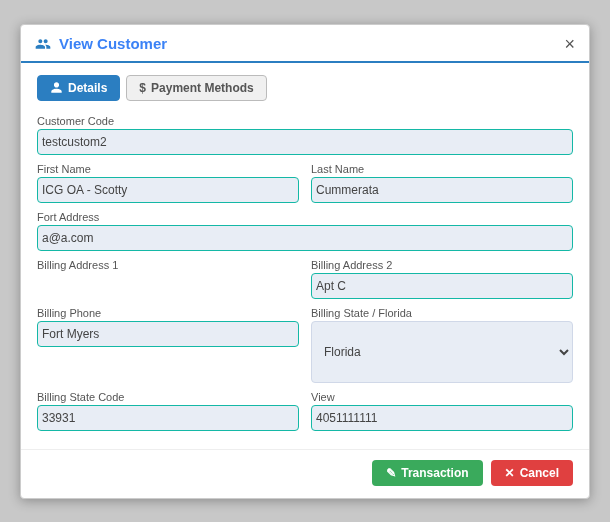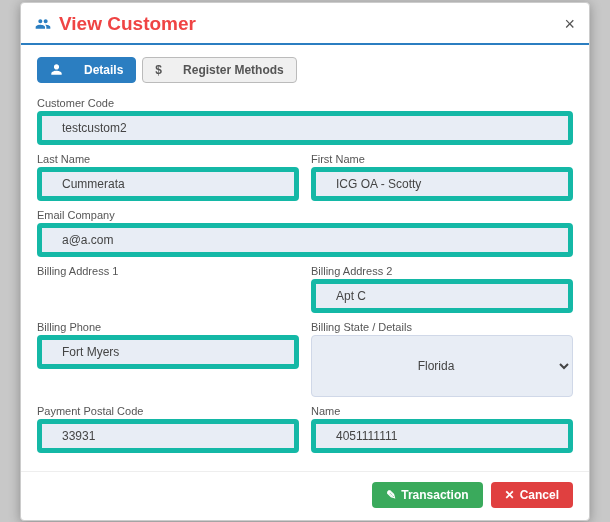--- a/index.html
+++ b/index.html
@@ -27,44 +27,44 @@
       justify-content: space-between;
       padding: 10px 14px 8px 14px;
       border-bottom: 2px solid #2b7ec1;
     }
     .modal-title-area {
       display: flex;
       align-items: center;
       gap: 8px;
     }
     .modal-title {
-      font-size: 19px;
+      font-size: 15px;
       font-weight: bold;
-      color: #ef4444;
+      color: #3b82f6;
     }
     .close-btn {
       cursor: pointer;
       color: #555;
       font-size: 18px;
       background: none;
       border: none;
       line-height: 1;
     }
     .modal-body {
       padding: 12px 16px;
     }
     .tabs {
       display: flex;
       gap: 6px;
       margin-bottom: 14px;
     }
     .tab-btn {
       display: flex;
       align-items: center;
-      gap: 21px;
+      gap: 5px;
       padding: 5px 12px;
       border-radius: 4px;
       border: 1px solid #ccc;
       cursor: pointer;
       font-size: 12px;
       font-weight: 600;
     }
     .tab-btn.active {
       background: #2b7ec1;
       color: #fff;
@@ -92,39 +92,38 @@
     .form-group.full {
       flex: 1;
     }
     .form-label {
       font-size: 11px;
       color: #555;
       margin-bottom: 2px;
     }
     .form-input {
       background: #e8edf5;
-      border: 5px solid #14b8a6;
-      border-radius: 4px;
-      padding: 5px 20px;
+      border: 1px solid #14b8a6;
+      border-radius: 4px;
+      padding: 5px 4px;
       font-size: 12px;
       color: #444;
       width: 100%;
       outline: none;
     }
     .form-select {
       background: #e8edf5;
       border: 1px solid #d0d8e8;
       border-radius: 4px;
       padding: 22px 8px;
       font-size: 12px;
       color: #444;
       width: 100%;
       outline: none;
       appearance: auto;
-      text-align: center;
     }
     .modal-footer {
       display: flex;
       justify-content: flex-end;
       gap: 8px;
       padding: 10px 16px 12px 16px;
       border-top: 1px solid #eee;
       margin-top: 6px;
     }
     .btn-transaction {
@@ -179,80 +178,80 @@
   <div class="modal-body">
     <div class="tabs">
       <button class="tab-btn active">
         <svg width="13" height="13" viewBox="0 0 24 24" fill="white">
           <path d="M12 12c2.7 0 4.8-2.1 4.8-4.8S14.7 2.4 12 2.4 7.2 4.5 7.2 7.2 9.3 12 12 12zm0 2.4c-3.2 0-9.6 1.6-9.6 4.8v2.4h19.2v-2.4c0-3.2-6.4-4.8-9.6-4.8z"></path>
         </svg>
         <span>Details</span>
       </button>
       <button class="tab-btn inactive">
         <span class="dollar-icon">$</span>
-        <span>Register Methods</span>
+        <span>Payment Methods</span>
       </button>
     </div>
 
     <div class="form-grid">
       <div class="form-row">
         <div class="form-group full">
           <label class="form-label">Customer Code</label>
           <input class="form-input" type="text" readonly="" value="testcustom2" style="">
         </div>
       </div>
 
       <div class="form-row">
         <div class="form-group">
+          <label class="form-label">First Name</label>
+          <input class="form-input" type="text" readonly="" value="ICG OA - Scotty" style="">
+        </div>
+        <div class="form-group">
           <label class="form-label">Last Name</label>
           <input class="form-input" type="text" readonly="" value="Cummerata" style="">
         </div>
-        <div class="form-group">
-          <label class="form-label">First Name</label>
-          <input class="form-input" type="text" readonly="" value="ICG OA - Scotty" style="">
-        </div>
-      </div>
-
-      <div class="form-row">
-        <div class="form-group">
-          <label class="form-label">Email Company</label>
+      </div>
+
+      <div class="form-row">
+        <div class="form-group">
+          <label class="form-label">Fort Address</label>
           <input class="form-input" type="text" readonly="" value="a@a.com" style="">
         </div>
       </div>
 
       <div class="form-row">
         <div class="form-group">
           <label class="form-label">Billing Address 1</label>
         </div>
         <div class="form-group">
           <label class="form-label">Billing Address 2</label>
           <input class="form-input" type="text" readonly="" value="Apt C" style="">
         </div>
       </div>
 
       <div class="form-row">
         <div class="form-group">
           <label class="form-label">Billing Phone</label>
           <input class="form-input" type="text" readonly="" value="Fort Myers" style="">
         </div>
         <div class="form-group">
-          <label class="form-label">Billing State / Details</label>
+          <label class="form-label">Billing State / Florida</label>
           <select class="form-select">
             <option>Florida</option>
           </select>
         </div>
       </div>
 
       <div class="form-row">
         <div class="form-group">
-          <label class="form-label">Payment Postal Code</label>
+          <label class="form-label">Billing State Code</label>
           <input class="form-input" type="text" readonly="" value="33931" style="">
         </div>
         <div class="form-group">
-          <label class="form-label">Name</label>
+          <label class="form-label">View</label>
           <input class="form-input" type="text" readonly="" value="4051111111" style="">
         </div>
       </div>
 
     </div>
   </div>
 
   <div class="modal-footer">
     <button class="btn-transaction">
       <span>✎</span>

